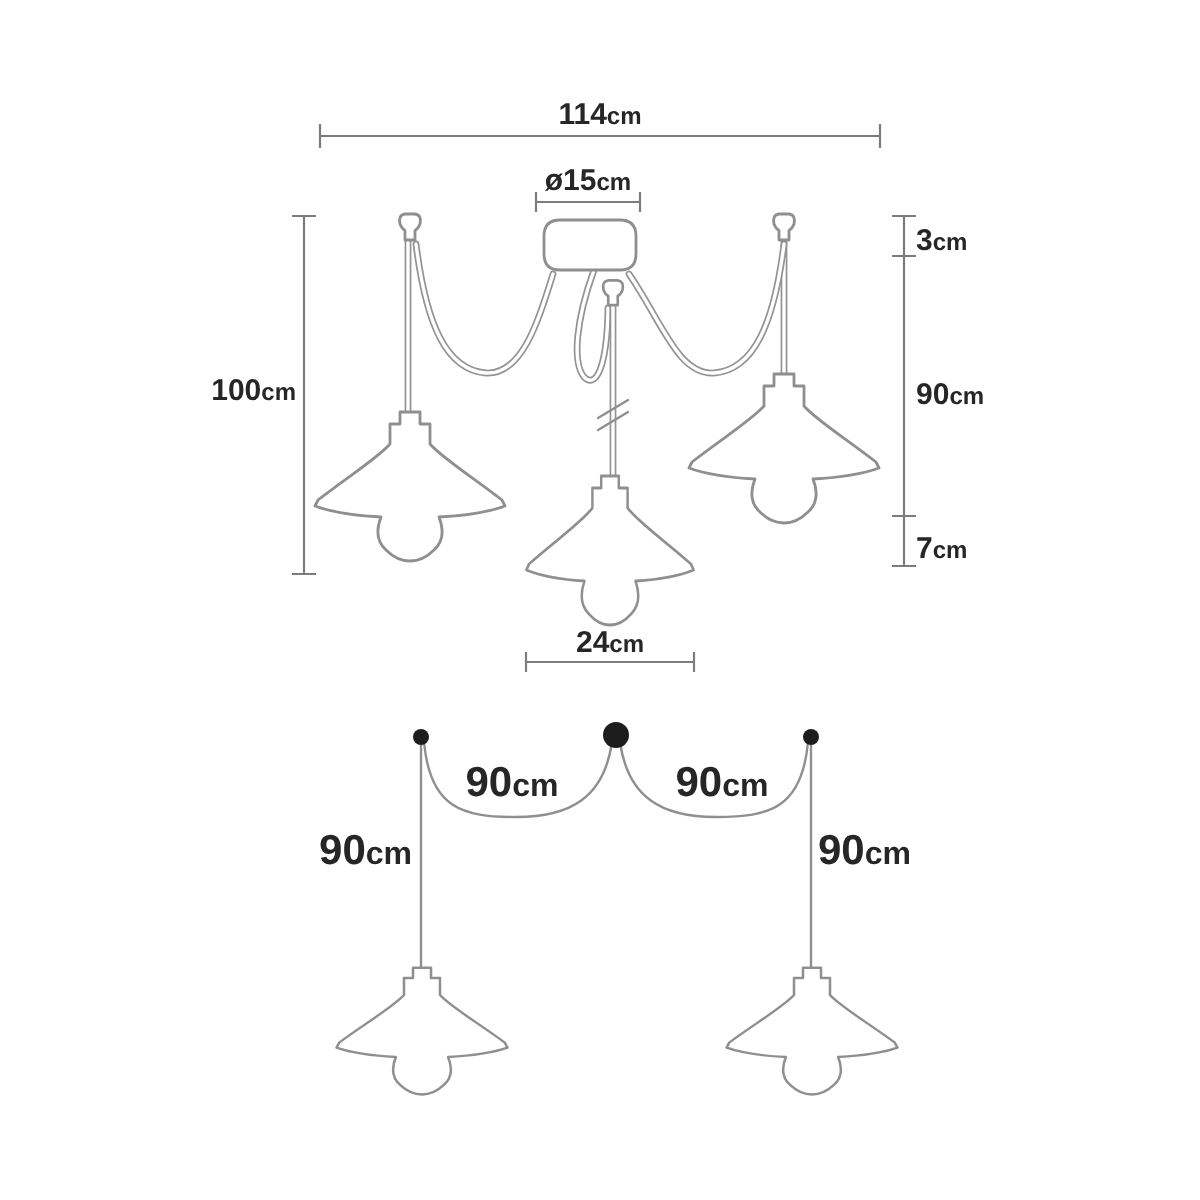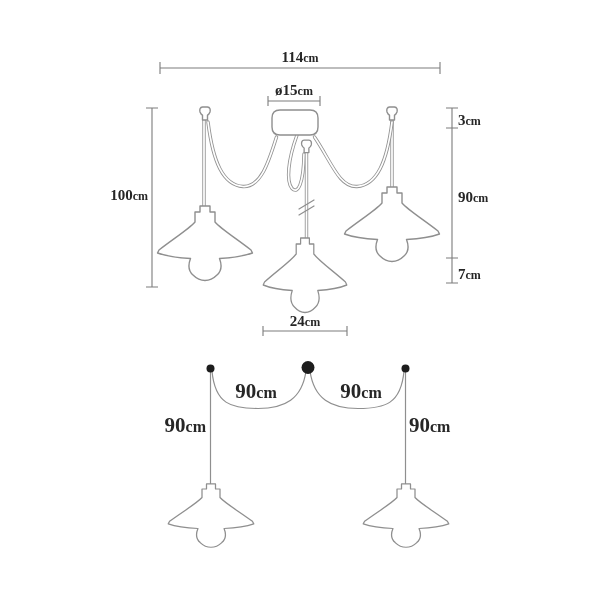--- a/index.html
+++ b/index.html
@@ -1,17 +1,17 @@
 <!DOCTYPE html>
 <html><head>
 <meta charset="utf-8">
 <style>
   html,body{margin:0;padding:0;background:#ffffff;}
   .stage{position:relative;width:556px;height:600px;background:#ffffff;overflow:hidden;
-         font-family:Liberation Serif, serif;}
+         font-family:Liberation Sans, sans-serif;}
   svg{display:block;}
   
   .shape{stroke:#8f8f8f;fill:#ffffff;stroke-width:1.4;stroke-linejoin:round;stroke-linecap:round;}
   .tube-o{stroke:#939393;fill:none;stroke-width:3.4;stroke-linecap:round;}
   .tube-i{stroke:#ffffff;fill:none;stroke-width:1.7;stroke-linecap:round;}
   .cable{stroke:#8f8f8f;fill:none;stroke-width:1.2;}
   .dim{stroke:#7c7c7c;fill:none;stroke-width:1.1;}
   .brk{stroke:#8f8f8f;fill:none;stroke-width:1.2;stroke-linecap:round;}
   .dot{fill:#1d1d1d;stroke:none;}
   

